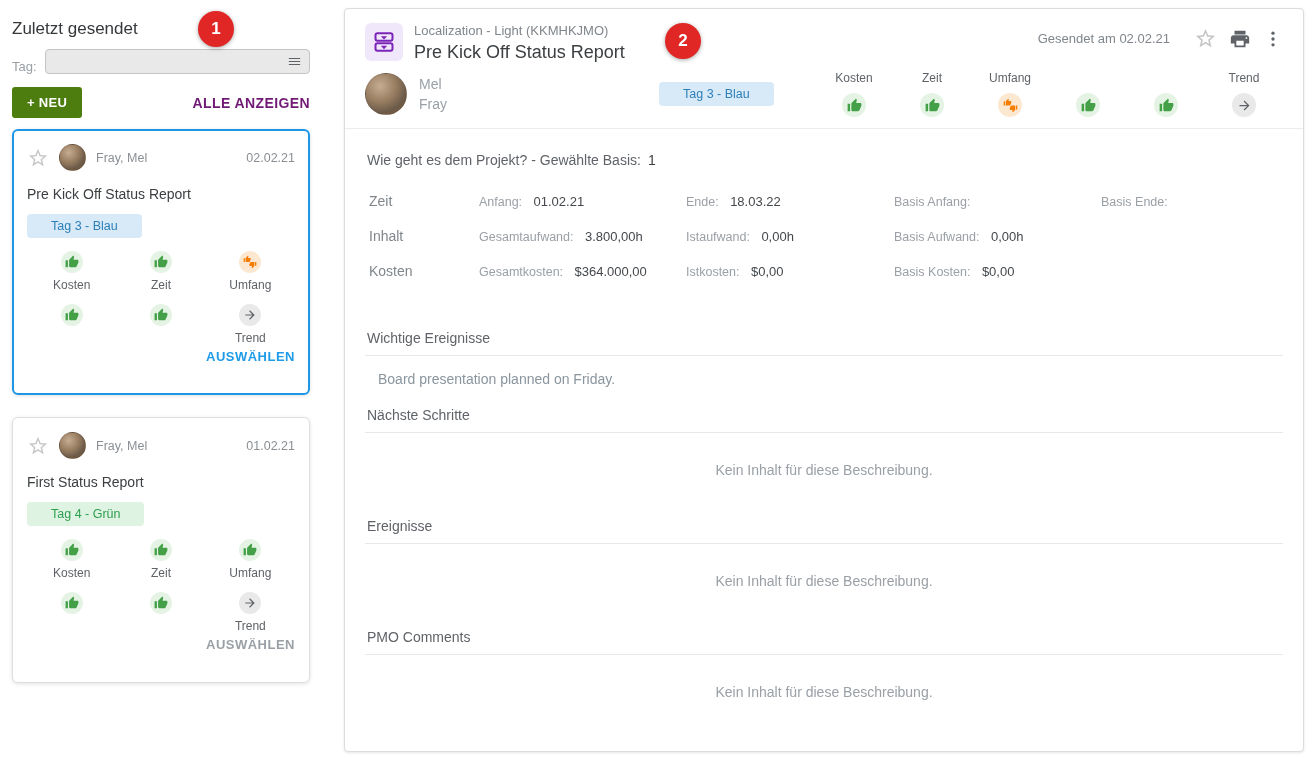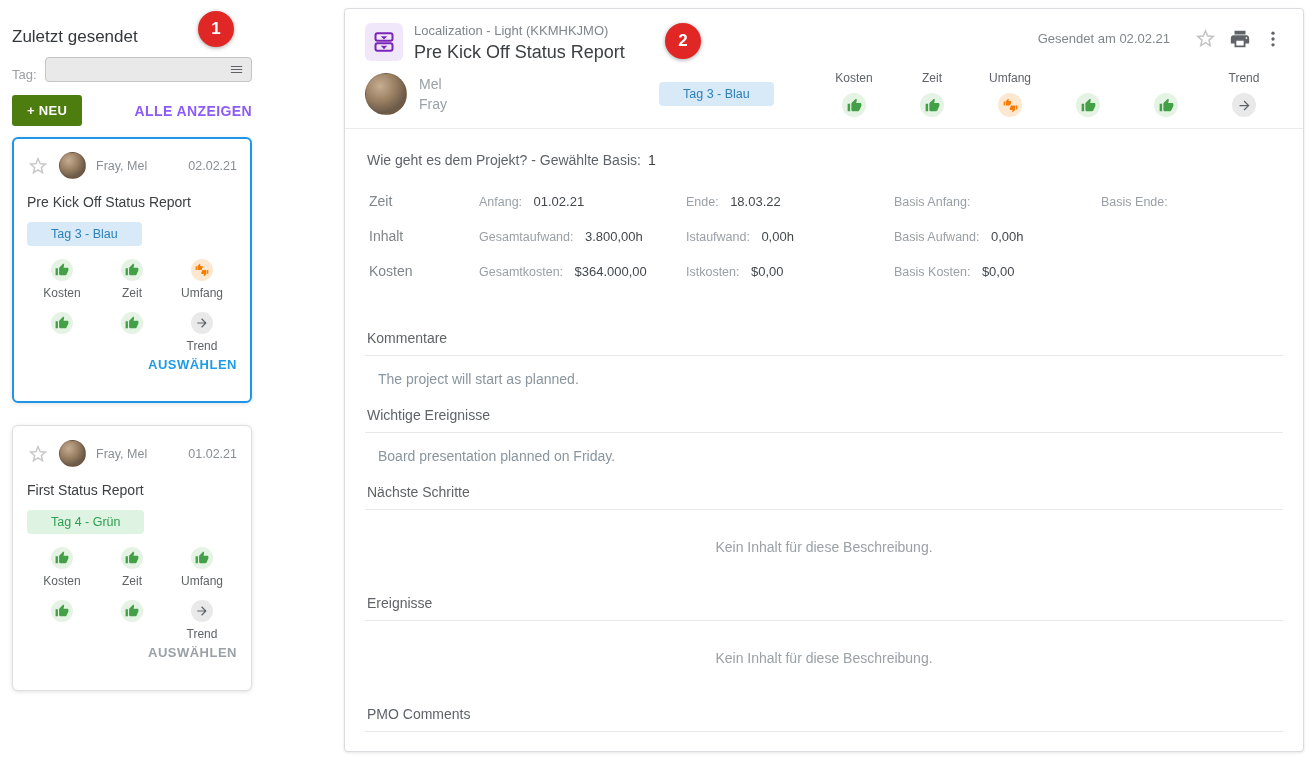--- a/index.html
+++ b/index.html
@@ -13,36 +13,36 @@
   .badge {
     position:absolute; width:36px; height:36px; border-radius:50%;
     background:#E12626; color:#fff; font-weight:bold; font-size:17px;
     display:flex; align-items:center; justify-content:center;
     box-shadow:0 1px 4px rgba(0,0,0,.35); z-index:50;
   }
   #badge-1 { left:198px; top:11px; }
   #badge-2 { left:665px; top:23px; }
 
   
-  .sidebar { position:absolute; left:12px; top:8px; width:240px; }
+  .sidebar { position:absolute; left:12px; top:0; width:298px; }
   .sidebar-title { font-size:17px; font-weight:400; color:#35383B; margin:19px 0 0; }
   .tag-row { margin-top:10px; display:flex; align-items:flex-end; }
   .tag-row label { font-size:13px; color:#9AA0A6; margin-right:8px; }
   .tag-input {
     flex:1; height:25px; background:#E9E9E9; border:1px solid #C4C4C4;
     border-radius:4px; display:flex; align-items:center; justify-content:flex-end;
     padding:0 6px; cursor:pointer;
   }
   .actions-row { margin-top:13px; display:flex; justify-content:space-between; align-items:center; }
   .btn-new {
     background:#4d7c0f; color:#fff; font-weight:bold; font-size:13px;
     border:none; border-radius:3px; padding:8px 15px; letter-spacing:.3px;
     font-family:inherit; cursor:pointer;
   }
-  .link-show-all { color:#8b5cf6; font-weight:bold; font-size:14px; letter-spacing:.4px; cursor:pointer; }
+  .link-show-all { color:#701a75; font-weight:bold; font-size:14px; letter-spacing:.4px; cursor:pointer; }
 
   #cards-list { margin-top:11px; display:flex; flex-direction:column; gap:22px; }
   .card {
     background:#fff; border:1px solid #DDDFE2; border-radius:6px;
     box-shadow:0 1px 4px rgba(0,0,0,.12); padding:14px 14px 10px; height:266px;
   }
   .card.selected { border:2px solid #1E96E8; padding:13px 13px 9px; }
   .card-top { display:flex; align-items:center; gap:10px; }
   .author, .date { font-size:12.5px; color:#8A8F94; }
   .date { margin-left:auto; }
@@ -449,24 +449,20 @@
       </span>
       <span class="fig-cell">
         
         
       </span>
   </div>
     </div>
 
   <div class="sections" id="sections">
   <div>
-    <div class="section-title">Kommentare</div>
-    <div class="section-body">The project will start as planned.</div>
-  </div>
-  <div>
     <div class="section-title">Wichtige Ereignisse</div>
     <div class="section-body">Board presentation planned on Friday.</div>
   </div>
   <div>
     <div class="section-title">Nächste Schritte</div>
     <div class="section-body empty">Kein Inhalt für diese Beschreibung.</div>
   </div>
   <div>
     <div class="section-title">Ereignisse</div>
     <div class="section-body empty">Kein Inhalt für diese Beschreibung.</div>

